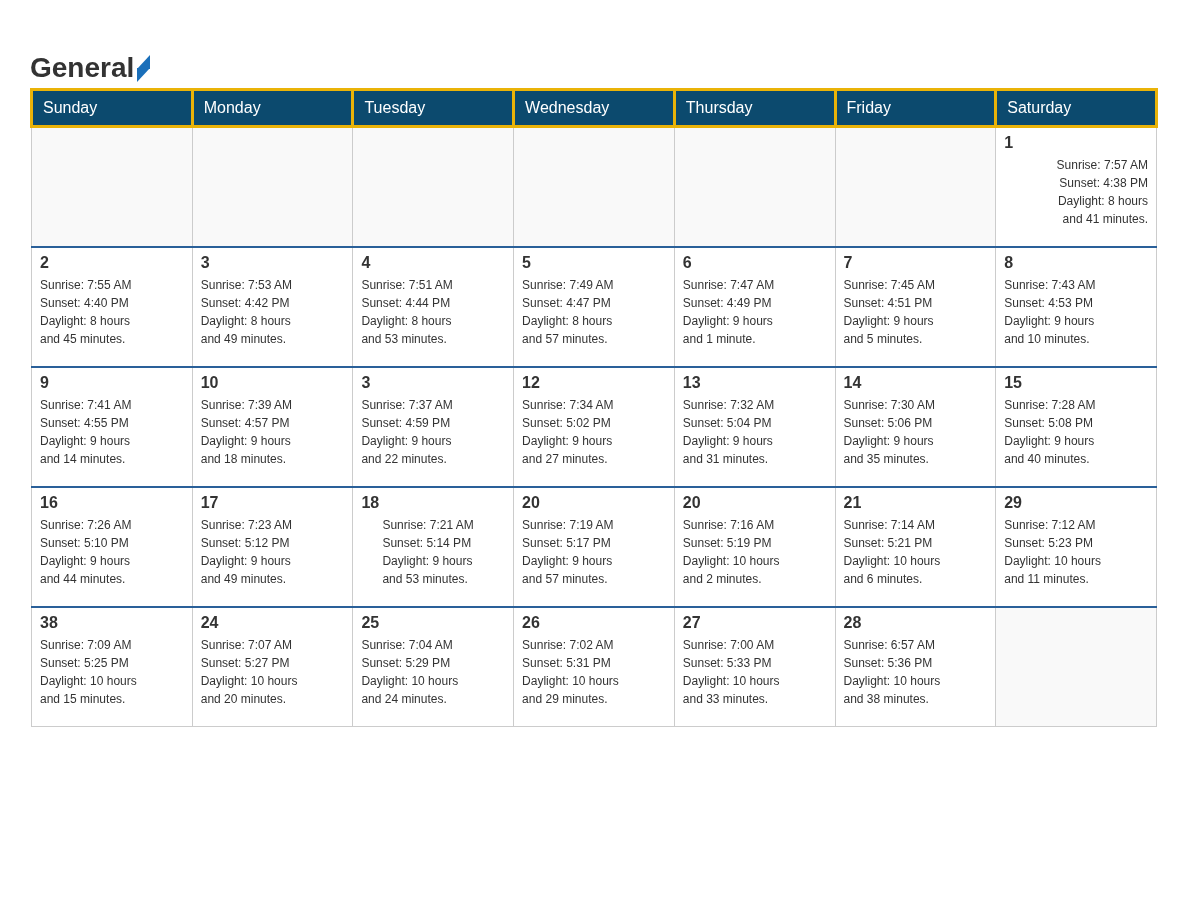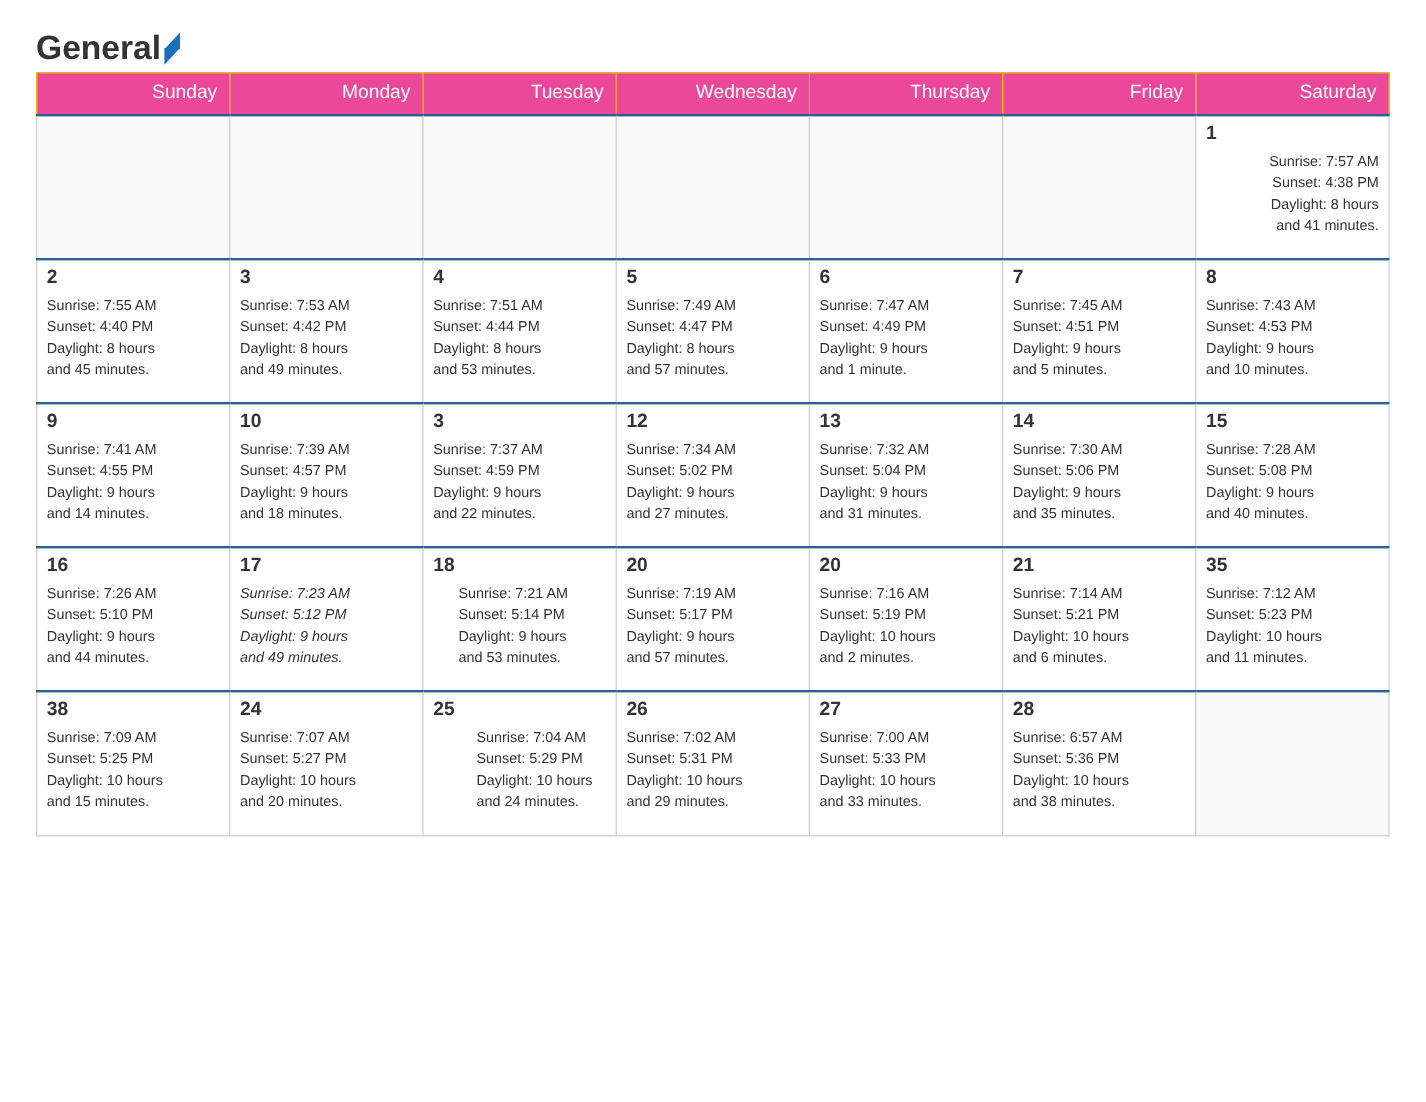--- a/index.html
+++ b/index.html
@@ -14,20 +14,21 @@
       display: flex;
       justify-content: space-between;
       align-items: flex-start;
       margin-bottom: 10px;
     }
     .logo {
       display: flex;
       flex-direction: column;
       align-items: flex-start;
       padding-top: 5px;
+      margin-top: 28px;
     }
     .logo-text {
       font-size: 28px;
       font-weight: bold;
       color: #333;
       line-height: 1;
     }
     .logo-blue-line {
       color: #1a6fba;
       font-size: 20px;
@@ -47,27 +48,27 @@
       font-size: 22px;
       color: #444;
       margin-top: 2px;
     }
     .calendar {
       width: 100%;
       border-collapse: collapse;
       margin-top: 10px;
     }
     .calendar th {
-      background-color: #ec4899;
+      background-color: #0c4a6e;
       color: #fff;
       font-size: 16px;
       font-weight: normal;
       padding: 8px 10px;
-      text-align: right;
-      border: 1px solid #eab308;
+      text-align: left;
+      border: 3px solid #eab308;
     }
     .calendar td {
       border: 1px solid #ccc;
       vertical-align: top;
       padding: 6px 8px;
       width: calc(100% / 7);
       height: 120px;
       font-size: 12.5px;
       color: #333;
       background: #fff;
@@ -243,21 +244,21 @@
       <tr class="week-row">
         <td>
           <span class="day-number">16</span>
           <div class="day-info" style="white-space: pre-line;">Sunrise: 7:26 AM
 Sunset: 5:10 PM
 Daylight: 9 hours
 and 44 minutes.</div>
         </td>
         <td>
           <span class="day-number">17</span>
-          <div class="day-info" style="white-space: pre-line; font-style: italic;">Sunrise: 7:23 AM
+          <div class="day-info" style="white-space: pre-line;">Sunrise: 7:23 AM
 Sunset: 5:12 PM
 Daylight: 9 hours
 and 49 minutes.</div>
         </td>
         <td>
           <span class="day-number">18</span>
           <div class="day-info" style="white-space: pre-line; margin-left: 21px;">Sunrise: 7:21 AM
 Sunset: 5:14 PM
 Daylight: 9 hours
 and 53 minutes.</div>
@@ -277,21 +278,21 @@
 and 2 minutes.</div>
         </td>
         <td>
           <span class="day-number">21</span>
           <div class="day-info" style="white-space: pre-line;">Sunrise: 7:14 AM
 Sunset: 5:21 PM
 Daylight: 10 hours
 and 6 minutes.</div>
         </td>
         <td>
-          <span class="day-number">35</span>
+          <span class="day-number">29</span>
           <div class="day-info" style="white-space: pre-line;">Sunrise: 7:12 AM
 Sunset: 5:23 PM
 Daylight: 10 hours
 and 11 minutes.</div>
         </td>
       </tr>
       <tr class="week-row">
         <td>
           <span class="day-number">38</span>
           <div class="day-info" style="white-space: pre-line;">Sunrise: 7:09 AM
@@ -301,21 +302,21 @@
         </td>
         <td>
           <span class="day-number">24</span>
           <div class="day-info" style="white-space: pre-line;">Sunrise: 7:07 AM
 Sunset: 5:27 PM
 Daylight: 10 hours
 and 20 minutes.</div>
         </td>
         <td>
           <span class="day-number">25</span>
-          <div class="day-info" style="white-space: pre-line; margin-left: 36px;">Sunrise: 7:04 AM
+          <div class="day-info" style="white-space: pre-line;">Sunrise: 7:04 AM
 Sunset: 5:29 PM
 Daylight: 10 hours
 and 24 minutes.</div>
         </td>
         <td>
           <span class="day-number">26</span>
           <div class="day-info" style="white-space: pre-line;">Sunrise: 7:02 AM
 Sunset: 5:31 PM
 Daylight: 10 hours
 and 29 minutes.</div>

